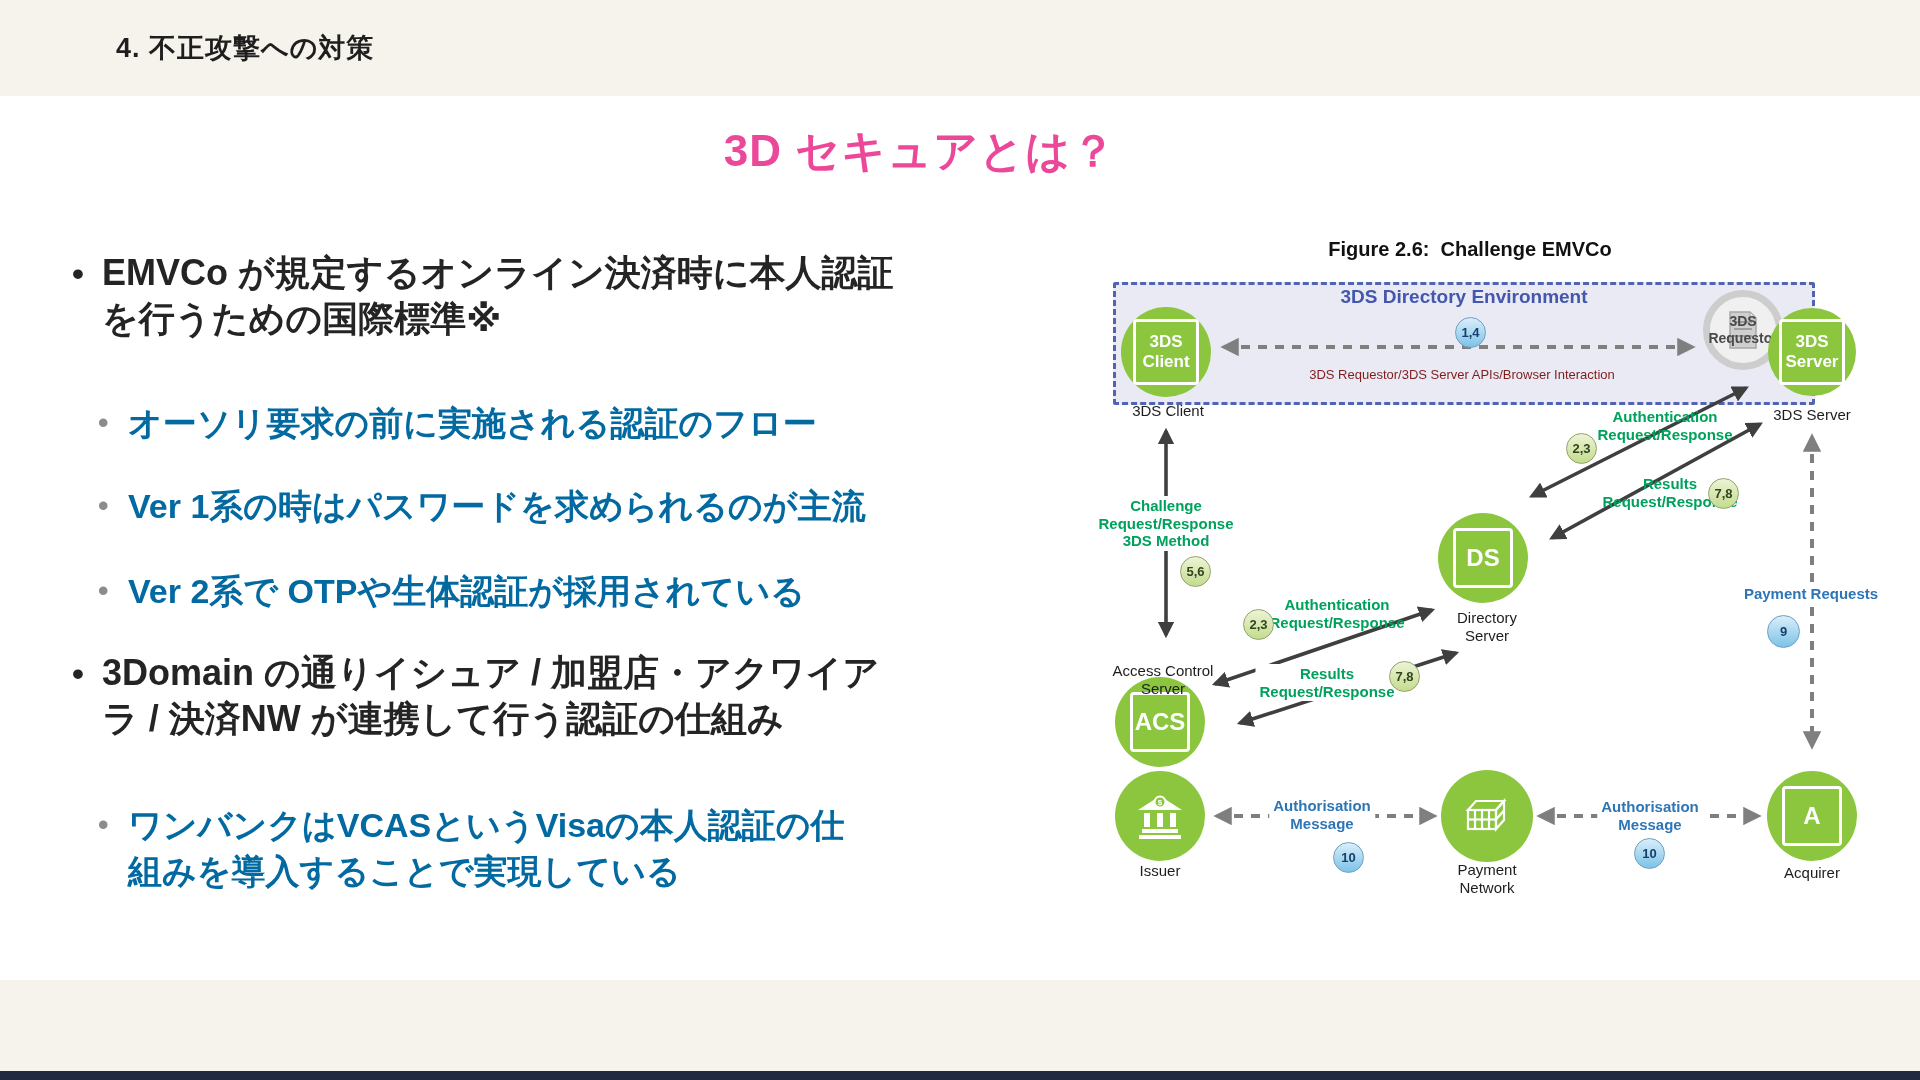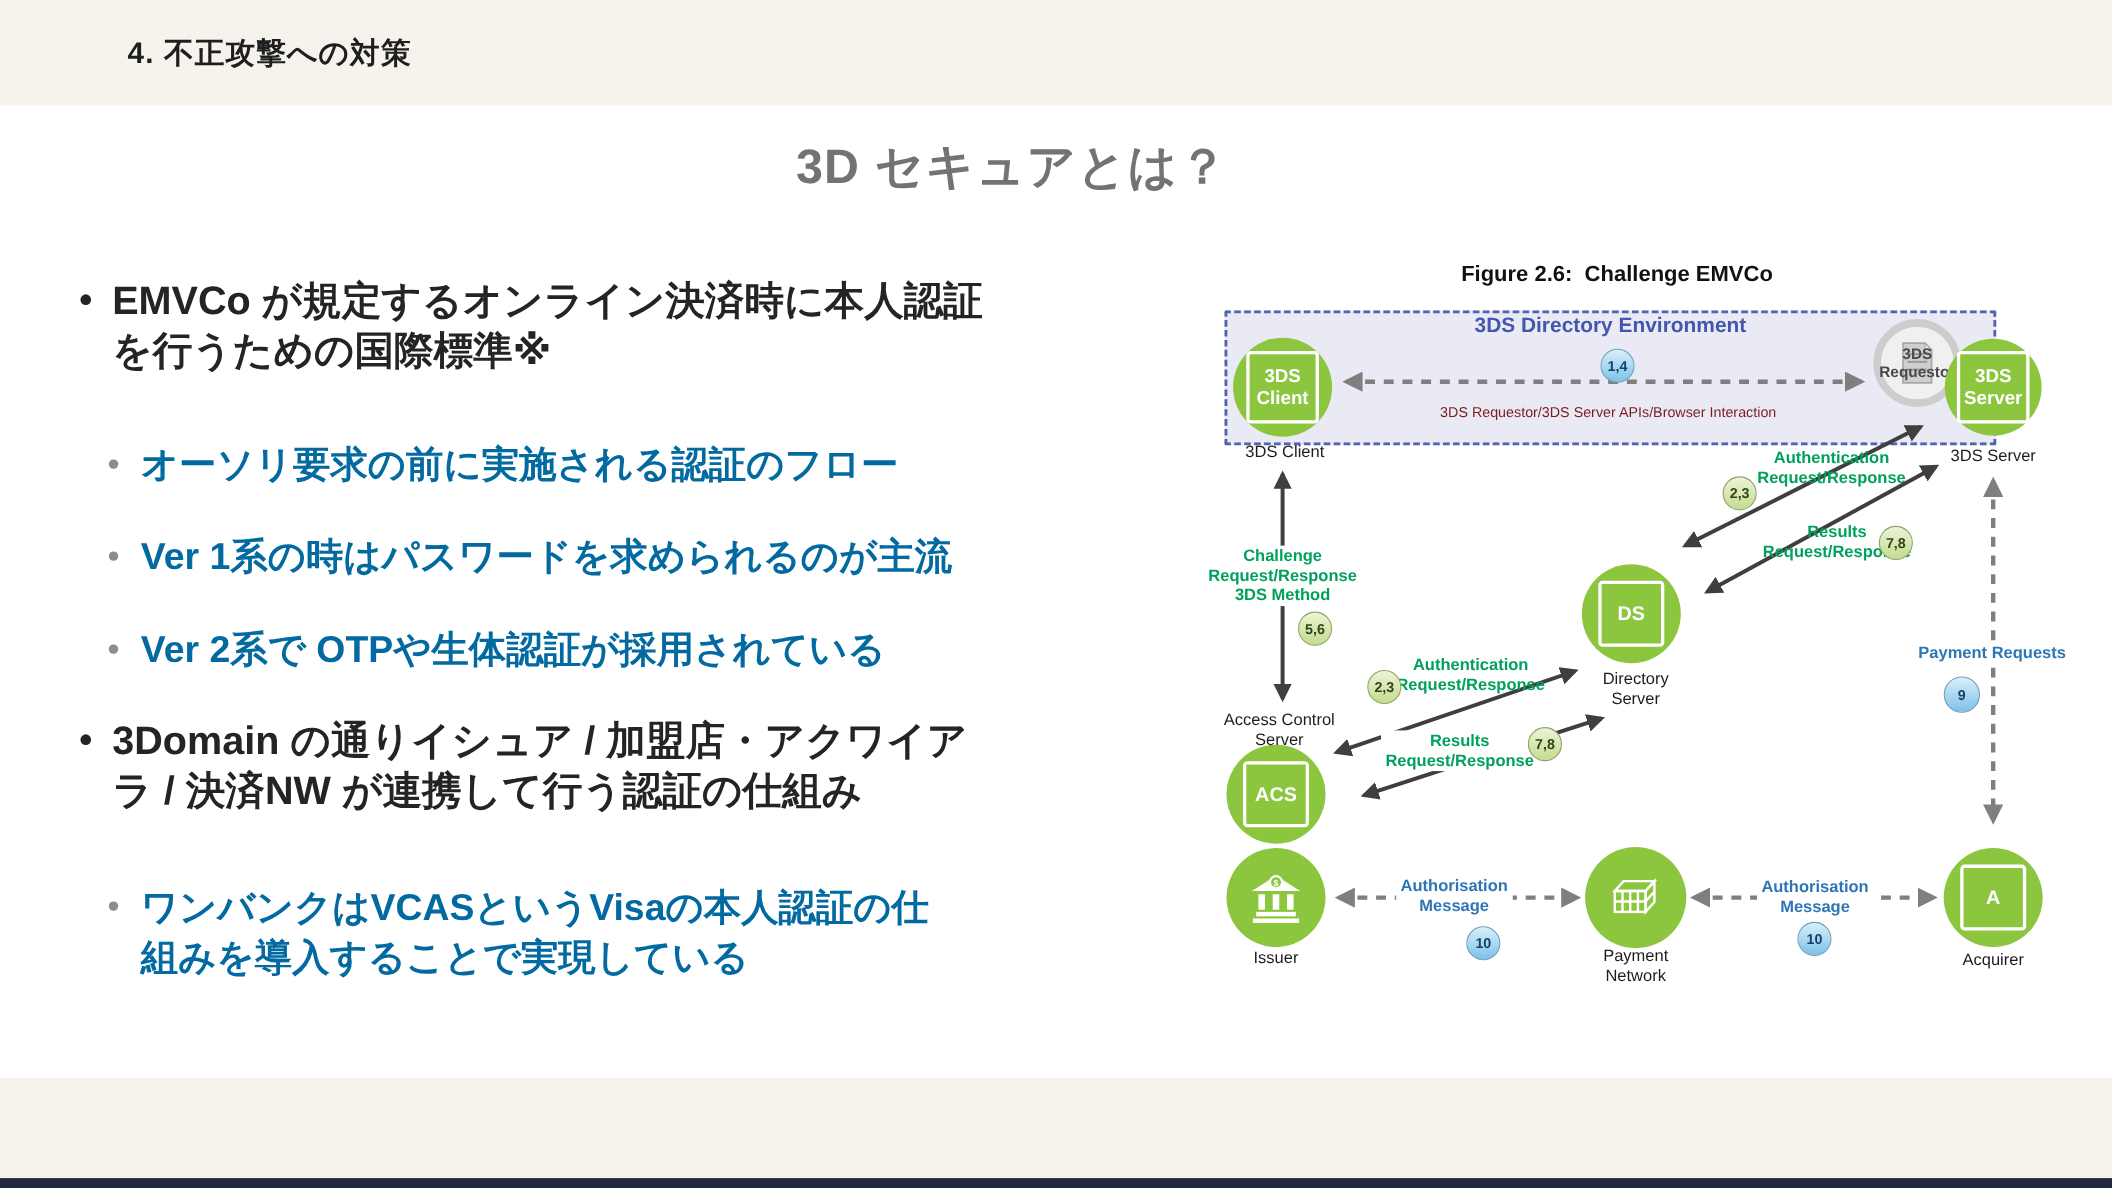--- a/index.html
+++ b/index.html
@@ -7,21 +7,21 @@
     width:1920px;height:1080px;position:relative;overflow:hidden;
     background:#ffffff;font-family:"Liberation Sans","DejaVu Sans",sans-serif;
     -webkit-font-smoothing:antialiased;
   }
   
   .top-band{position:absolute;left:0;top:0;width:1920px;height:96px;background:#f5f3ec;
     display:flex;align-items:center;}
   .section-title{margin-left:116px;font-size:27px;font-weight:600;color:#1e1e1e;letter-spacing:1px;}
   
   .slide-title{position:absolute;left:0;top:122px;width:1840px;text-align:center;
-    font-size:44px;font-weight:700;color:#737373;letter-spacing:1px;}
+    font-size:44px;font-weight:700;color:#ec4899;letter-spacing:1px;}
   
   .bullet{position:absolute;display:flex;line-height:46px;}
   .bullet::before{content:"\2022";flex:0 0 30px;text-align:left;}
   .l1{left:72px;width:824px;font-size:36px;font-weight:700;color:#242424;}
   .l1::before{color:#242424;font-size:34px;}
   .l2{left:98px;width:768px;font-size:34px;font-weight:700;color:#0369a1;}
   .l2::before{color:#8c8c8c;font-size:30px;}
   .b1{top:250px}.s1{top:400px}.s2{top:483px}.s3{top:568px}.b2{top:650px}.s4{top:802px}
   
   .footer{position:absolute;left:0;top:980px;width:1920px;height:100px;background:#f5f3ec;}
@@ -36,39 +36,39 @@
     font-size:19px;font-weight:700;color:#4456ad;z-index:3;white-space:pre;}
   .api-label{position:absolute;left:562px;top:177px;transform:translateX(-50%);
     font-size:13px;color:#7f1d1d;z-index:3;white-space:pre;}
   .arrows{position:absolute;left:0;top:0;z-index:1;pointer-events:none;}
   
   .node{position:absolute;border-radius:50%;background:#8cc63e;z-index:2;
     display:flex;align-items:center;justify-content:center;}
   .sq{border:3px solid #fff;border-radius:4px;color:#fff;font-weight:700;text-align:center;
     white-space:pre-line;display:flex;align-items:center;justify-content:center;line-height:1.15;}
   .sq.two{width:60px;height:60px;font-size:17px;}
-  .sq.one{width:54px;height:54px;font-size:18px;}
+  .sq.one{width:54px;height:54px;font-size:24px;}
   .n-client{left:221px;top:117px;width:90px;height:90px;}
   .n-server{left:868px;top:118px;width:88px;height:88px;}
   .n-acs{left:215px;top:487px;width:90px;height:90px;}
   .n-ds{left:538px;top:323px;width:90px;height:90px;}
   .n-issuer{left:215px;top:581px;width:90px;height:90px;}
   .n-pn{left:541px;top:580px;width:92px;height:92px;}
   .n-acq{left:867px;top:581px;width:90px;height:90px;}
   .n-req{position:absolute;left:803px;top:100px;width:80px;height:80px;border-radius:50%;
     background:#f0f0f0;border:7px solid #cdcdcd;box-sizing:border-box;z-index:2;
     display:flex;align-items:center;justify-content:center;}
   .n-req .doc{position:absolute;}
   .req-label{position:relative;font-size:14px;font-weight:600;color:#4a4a4a;text-align:center;
     white-space:pre-line;line-height:1.2;z-index:1;}
   
   .nlabel{position:absolute;transform:translateX(-50%);font-size:15px;color:#1d1d1d;
     text-align:center;white-space:pre-line;line-height:1.2;z-index:3;}
   .lab-client{left:268px;top:212px}.lab-server{left:912px;top:216px}
-  .lab-acs{left:263px;top:456px}.lab-ds{left:587px;top:419px}
+  .lab-acs{left:263px;top:472px}.lab-ds{left:587px;top:419px}
   .lab-issuer{left:260px;top:672px}.lab-pn{left:587px;top:671px}.lab-acq{left:912px;top:674px}
   
   .flabel{position:absolute;transform:translateX(-50%);font-size:15px;font-weight:700;
     text-align:center;white-space:pre-line;line-height:1.18;z-index:3;width:max-content;}
   .green{color:#00a15c;}
   .blue{color:#2e75b6;}
   .wbg{background:#fff;padding:1px 4px;}
   .f-challenge{left:266px;top:306px;}
   .f-auth-l{left:437px;top:406px;}
   .f-res-l{left:427px;top:474px;background:#fff;}

